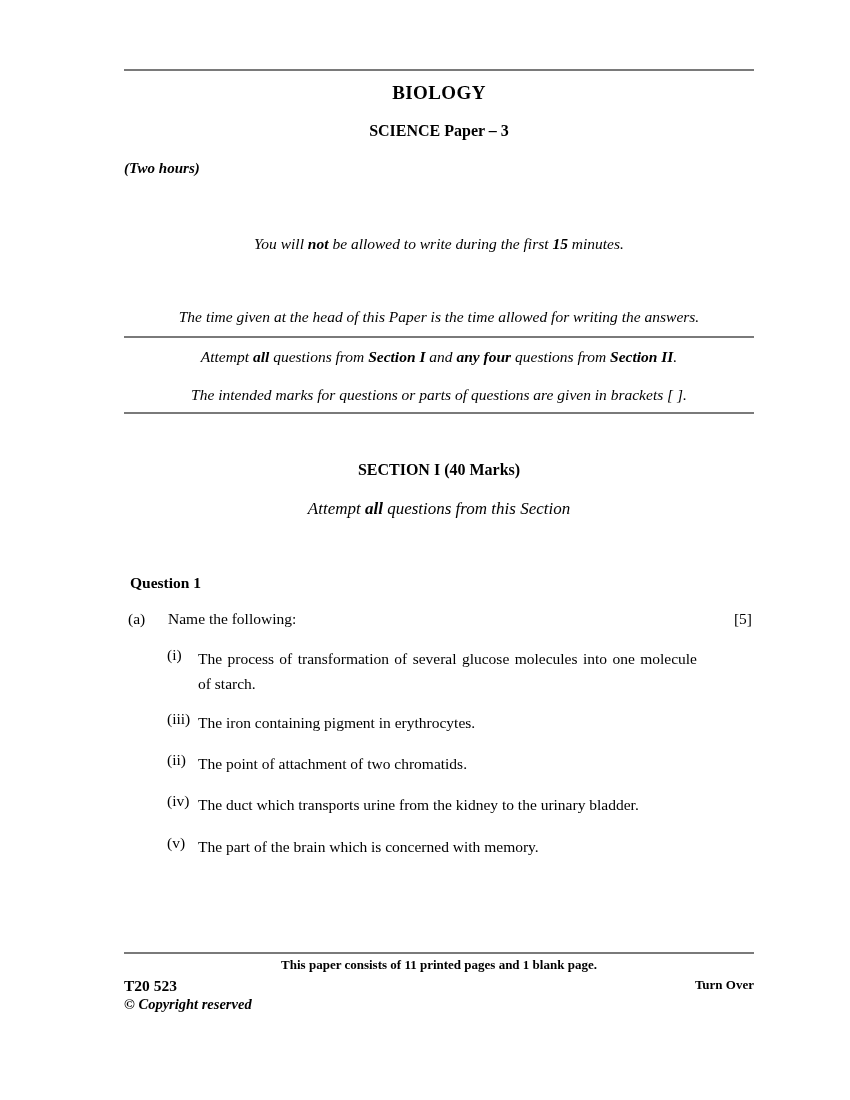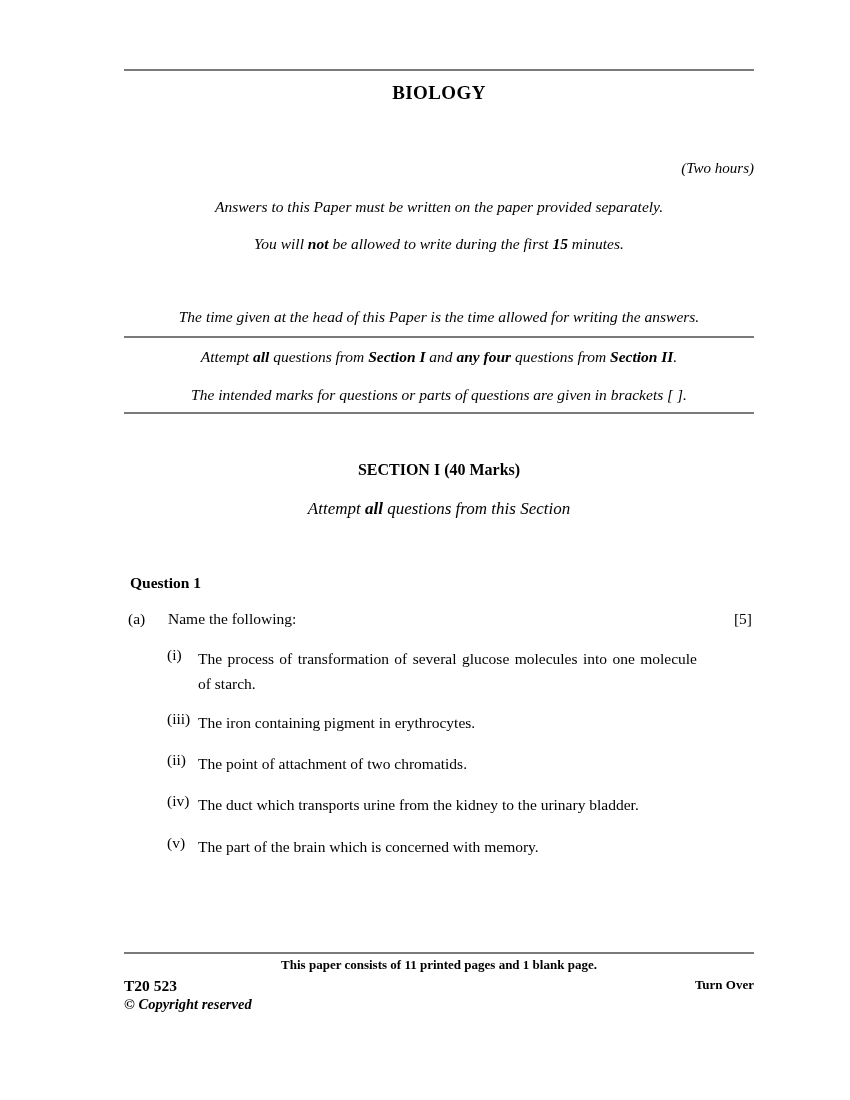--- a/index.html
+++ b/index.html
@@ -35,21 +35,21 @@
     position: absolute; left: 124px; top: 82px; width: 630px;
     text-align: center; font-weight: bold; font-size: 19px;
     letter-spacing: 0.4px;
   }
   .title-sub {
     position: absolute; left: 124px; top: 122px; width: 630px;
     text-align: center; font-weight: bold; font-size: 16px;
   }
   .title-dur {
     position: absolute; left: 124px; top: 160px; width: 630px;
-    text-align: right; font-weight: normal; font-style: italic; font-size: 15px;
+    text-align: left; font-weight: bold; font-style: italic; font-size: 15px;
   }
   .instr {
     position: absolute; left: 124px; width: 630px;
     text-align: center; font-style: italic; font-size: 15.5px;
   }
   #instr-1 { top: 198px; }
   #instr-2 { top: 235px; }
   #instr-3 { top: 271px; }
   #instr-4 { top: 308px; }
 
@@ -138,23 +138,23 @@
   }
 </style>
 </head>
 <body>
 
 <div class="page">
 
   <div class="rule" id="top-rule"></div>
 
   <div class="title-main">BIOLOGY</div>
+  <div class="title-sub">SCIENCE Paper – 3</div>
   <div class="title-dur">(Two hours)</div>
 
-  <div class="instr" id="instr-1">Answers to this Paper must be written on the paper provided separately.</div>
 
   <div class="instr" id="instr-2"><span>You will </span><span class="bold">not</span><span> be allowed to write during the first </span><span class="bold">15</span><span> minutes.</span></div>
 
   <div class="instr" id="instr-4">The time given at the head of this Paper is the time allowed for writing the answers.</div>
 
   <div class="rule" id="mid-rule"></div>
 
   <div class="instr" id="instr-5"><span>Attempt </span><span class="bold">all</span><span> questions from </span><span class="bold">Section I</span><span> and </span><span class="bold">any four</span><span> questions from </span><span class="bold">Section II</span><span>.</span></div>
 
   <div class="instr" id="instr-6">The intended marks for questions or parts of questions are given in brackets [ ].</div>

